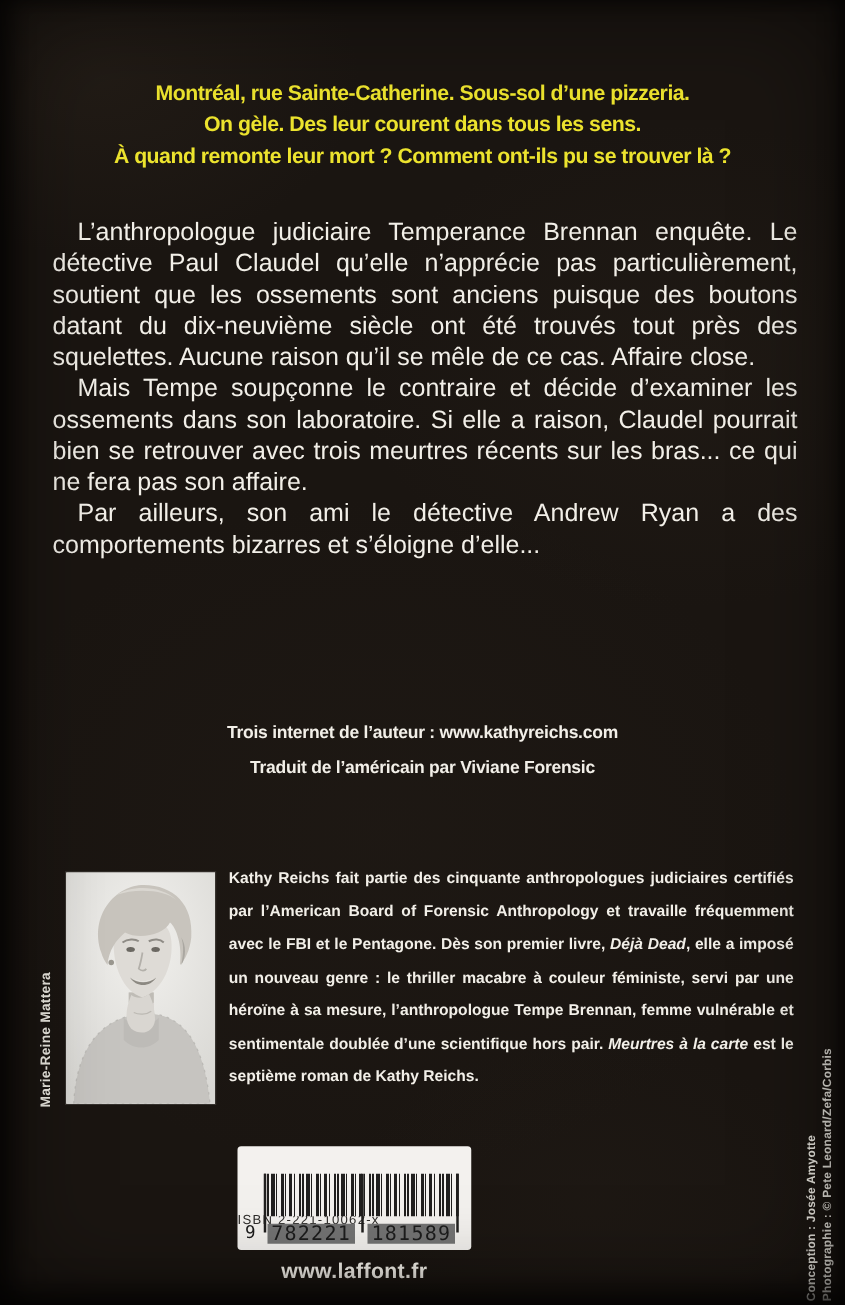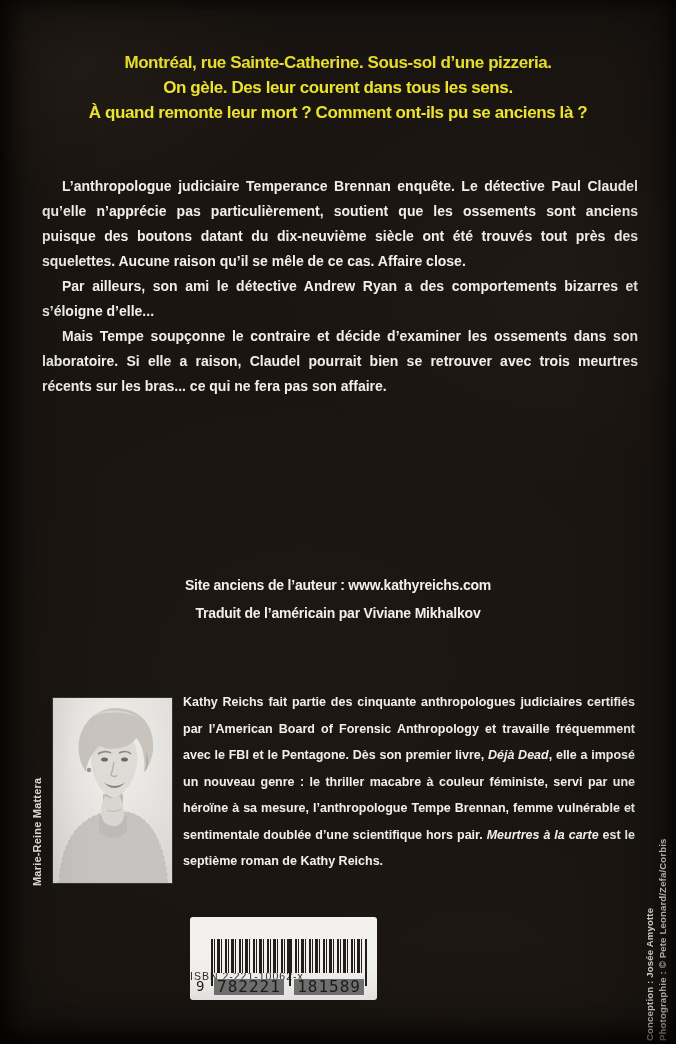--- a/index.html
+++ b/index.html
@@ -17,29 +17,29 @@
   }
   .cover::after{
     content:"";position:absolute;inset:0;pointer-events:none;
     box-shadow: inset 0 0 80px rgba(0,0,0,.55),
                 inset 0 -14px 20px rgba(0,0,0,.5),
                 inset 12px 0 16px rgba(0,0,0,.4),
                 inset -6px 0 10px rgba(0,0,0,.3);
   }
   
   .teaser{
-    position:absolute;left:0;top:50px;width:676px;
+    position:absolute;left:0;top:62px;width:676px;
     text-align:center;color:#ece32e;
     font-weight:700;font-size:17px;line-height:25px;letter-spacing:-0.4px;
   }
   .teaser div{white-space:nowrap;}
   
   .synopsis{
     position:absolute;left:42px;top:174px;width:596px;
-    color:#f2efe8;font-weight:700;font-size:14px;line-height:25px;
+    color:#f2efe8;font-weight:400;font-size:20px;line-height:25px;
     text-align:justify;
   }
   .synopsis p{margin:0;text-indent:20px;}
   .synopsis i{font-style:italic;}
   
   .centerline{
     position:absolute;left:0;width:676px;text-align:center;
     color:#f2efe8;font-weight:700;font-size:14px;letter-spacing:-0.2px;
     white-space:nowrap;
   }
@@ -109,31 +109,31 @@
   .credit-photographie{left:657px;top:1041px;}
 </style>
 </head>
 <body>
 
 <div class="cover">
 
   <div class="teaser">
     <div>Montréal, rue Sainte-Catherine. Sous-sol d’une pizzeria.</div>
     <div>On gèle. Des leur courent dans tous les sens.</div>
-    <div>À quand remonte leur mort ? Comment ont-ils pu se anciens là ?</div>
+    <div>À quand remonte leur mort ? Comment ont-ils pu se trouver là ?</div>
   </div>
 
   <div class="synopsis">
     <p>L’anthropologue judiciaire Temperance Brennan enquête. Le détective Paul Claudel qu’elle n’apprécie pas particulièrement, soutient que les ossements sont anciens puisque des boutons datant du dix-neuvième siècle ont été trouvés tout près des squelettes. Aucune raison qu’il se mêle de ce cas. Affaire close.</p>
+    <p>Mais Tempe soupçonne le contraire et décide d’examiner les ossements dans son laboratoire. Si elle a raison, Claudel pourrait bien se retrouver avec trois meurtres récents sur les bras... ce qui ne fera pas son affaire.</p>
     <p>Par ailleurs, son ami le détective Andrew Ryan a des comportements bizarres et s’éloigne d’elle...</p>
-    <p>Mais Tempe soupçonne le contraire et décide d’examiner les ossements dans son laboratoire. Si elle a raison, Claudel pourrait bien se retrouver avec trois meurtres récents sur les bras... ce qui ne fera pas son affaire.</p>
   </div>
 
-  <div class="centerline line-site">Site anciens de l’auteur : www.kathyreichs.com</div>
-  <div class="centerline line-trad">Traduit de l’américain par Viviane Mikhalkov</div>
+  <div class="centerline line-site">Trois internet de l’auteur : www.kathyreichs.com</div>
+  <div class="centerline line-trad">Traduit de l’américain par Viviane Forensic</div>
 
   <span class="vtext photo-credit">Marie-Reine Mattera</span>
 
   <div class="photo">
     <svg viewBox="0 0 119 185">
       <rect width="119" height="185" fill="#eceae7"></rect>
       <radialGradient id="bgsh" cx="50%" cy="30%" r="80%">
         <stop offset="0" stop-color="#f2f1ee"></stop>
           <stop offset="1" stop-color="#d8d7d3"></stop>
       </radialGradient>
@@ -182,17 +182,18 @@
       <div class="guard gl"></div>
       <div class="guard gm"></div>
       <div class="guard gr"></div>
       <div class="bc-digits">
         <span>782221</span>
         <span>181589</span>
       </div>
     </div>
   </div>
 
+  <div class="publisher-url">www.laffont.fr</div>
 
   <span class="vtext credit credit-conception">Conception : Josée Amyotte</span>
   <span class="vtext credit credit-photographie">Photographie : © Pete Leonard/Zefa/Corbis</span>
 
 </div>
 
 </body></html>

